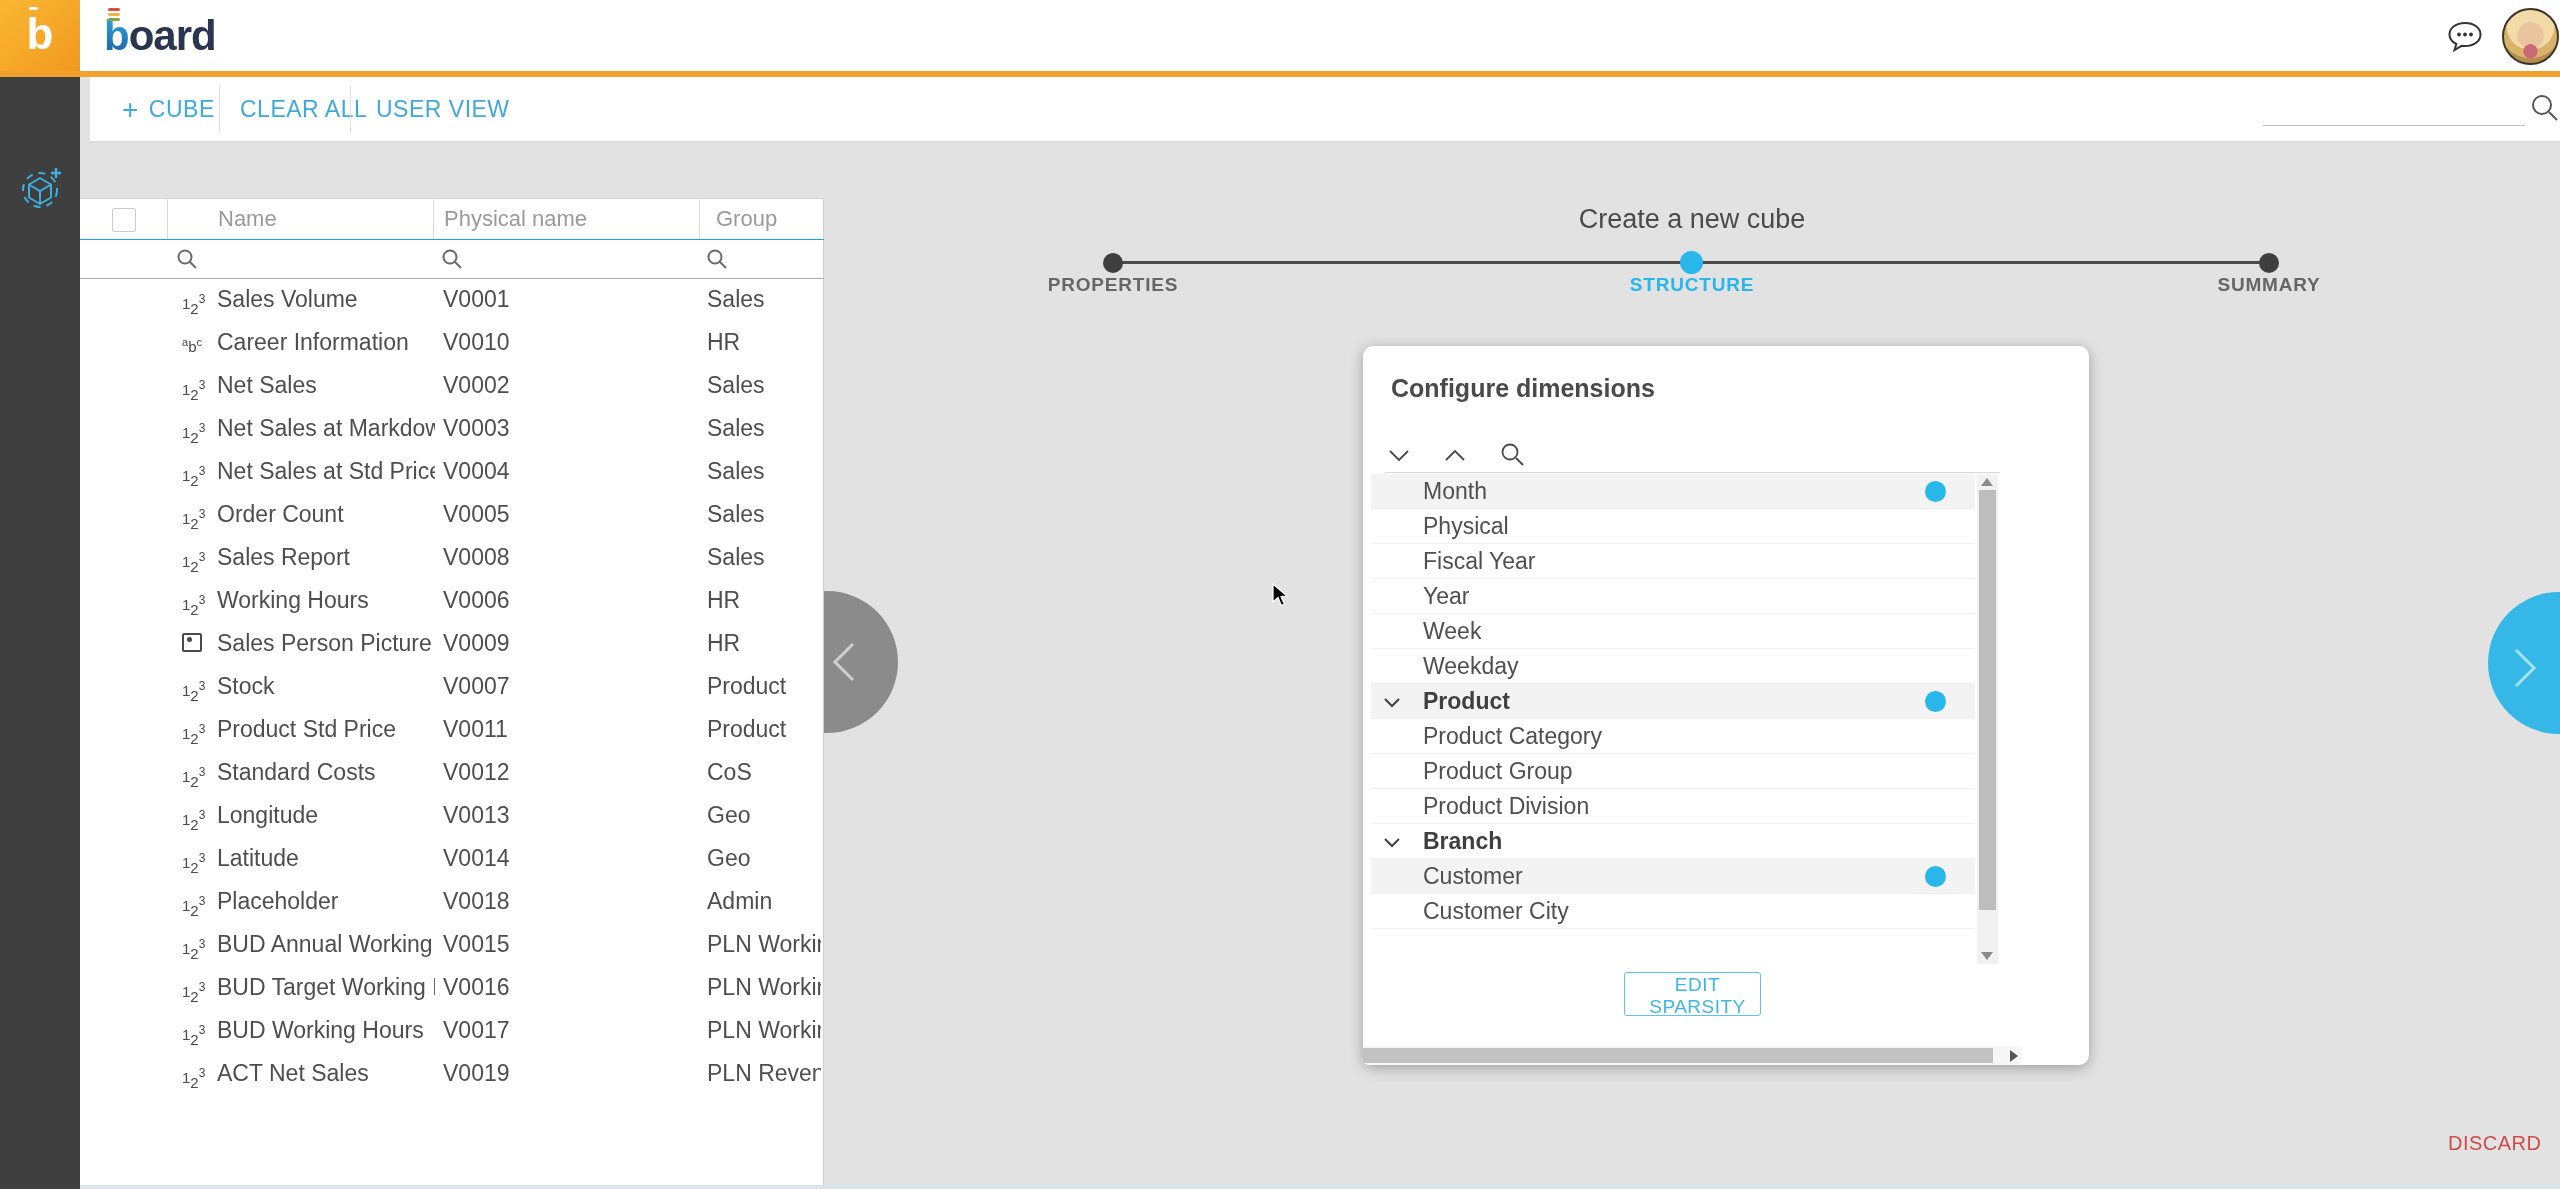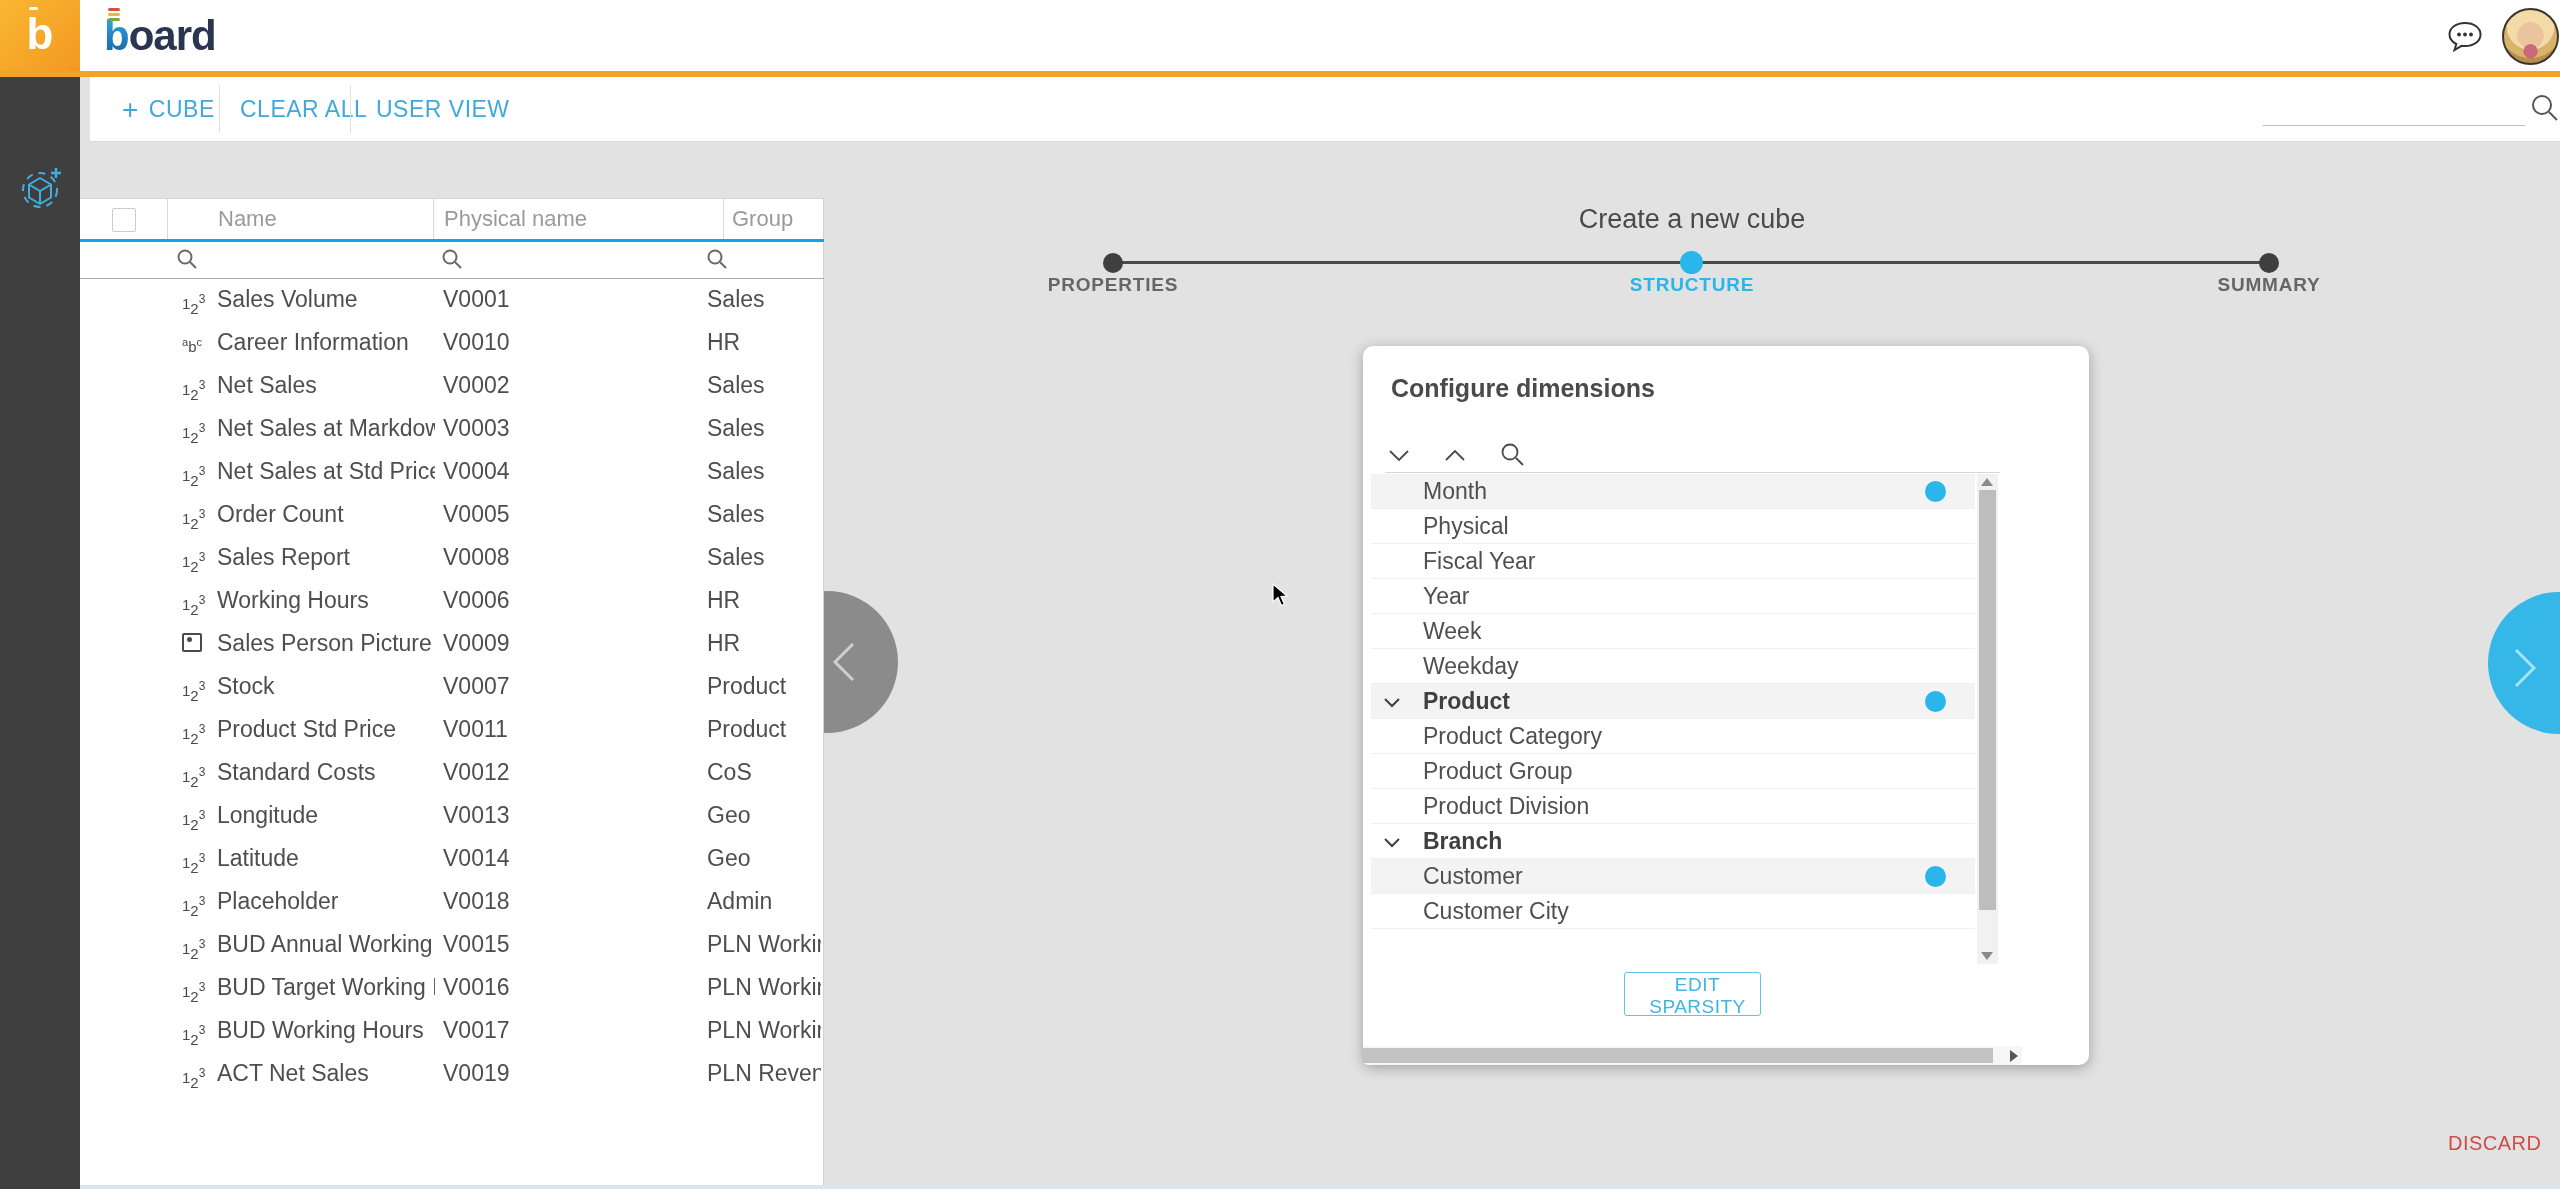--- a/index.html
+++ b/index.html
@@ -37,27 +37,27 @@
   .tb-btn{position:absolute;top:0;height:64px;line-height:64px;color:#3fa9dc;font-size:23px;
       letter-spacing:.5px;white-space:nowrap;cursor:pointer;}
   .tb-plus{font-size:28px;font-weight:300;vertical-align:-2px;margin-right:10px;}
   .tb-div{position:absolute;top:8px;width:1px;height:48px;background:#e0e0e0;}
   .tb-search-line{position:absolute;left:2173px;top:14px;width:258px;height:32px;border:none;
       border-bottom:1px solid #bdbdbd;background:transparent;outline:none;font-size:20px;color:#444;}
   .tb-search-ic{position:absolute;left:2440px;top:16px;}
   
   .table-panel{position:absolute;left:80px;top:198px;width:744px;height:987px;background:#ffffff;
       border-right:1px solid #d2d2d2;border-top:1px solid #d5d5d5;box-sizing:border-box;z-index:5;}
-  .thead{position:absolute;left:0;top:0;width:744px;height:40px;border-bottom:3px solid #0ea5e9;}
+  .thead{position:absolute;left:0;top:0;width:744px;height:40px;border-bottom:1px solid #0ea5e9;}
   .th{position:absolute;top:0;height:40px;line-height:40px;color:#9a9a9a;font-size:22px;
       border-left:1px solid #dadada;box-sizing:border-box;padding-left:0;}
   .th-check{left:0;width:87px;border-left:none;}
   .th-name{left:87px;width:266px;padding-left:50px;}
   .th-phys{left:353px;width:266px;padding-left:10px;}
-  .th-group{left:643px;width:125px;padding-left:8px;}
+  .th-group{left:619px;width:125px;padding-left:16px;}
   .checkbox{position:absolute;left:32px;top:9px;width:22px;height:22px;border:1px solid #cccccc;
       border-radius:2px;background:#fff;}
   .tfilter{position:absolute;left:0;top:40px;width:744px;height:39px;border-bottom:1px solid #aeaeae;}
   .tf-ic{position:absolute;top:9px;}
   .tbody{position:absolute;left:0;top:79px;width:744px;}
   .tr{position:relative;height:43px;}
   .td-icon{position:absolute;left:102px;top:0;width:32px;height:43px;line-height:43px;
       font-size:16px;color:#4a4a4a;white-space:nowrap;}
   .gm{font-size:15px;} .gl{font-size:15px;vertical-align:-5px;} .gh{font-size:12px;vertical-align:6px;}
   .ga{font-size:11px;}

